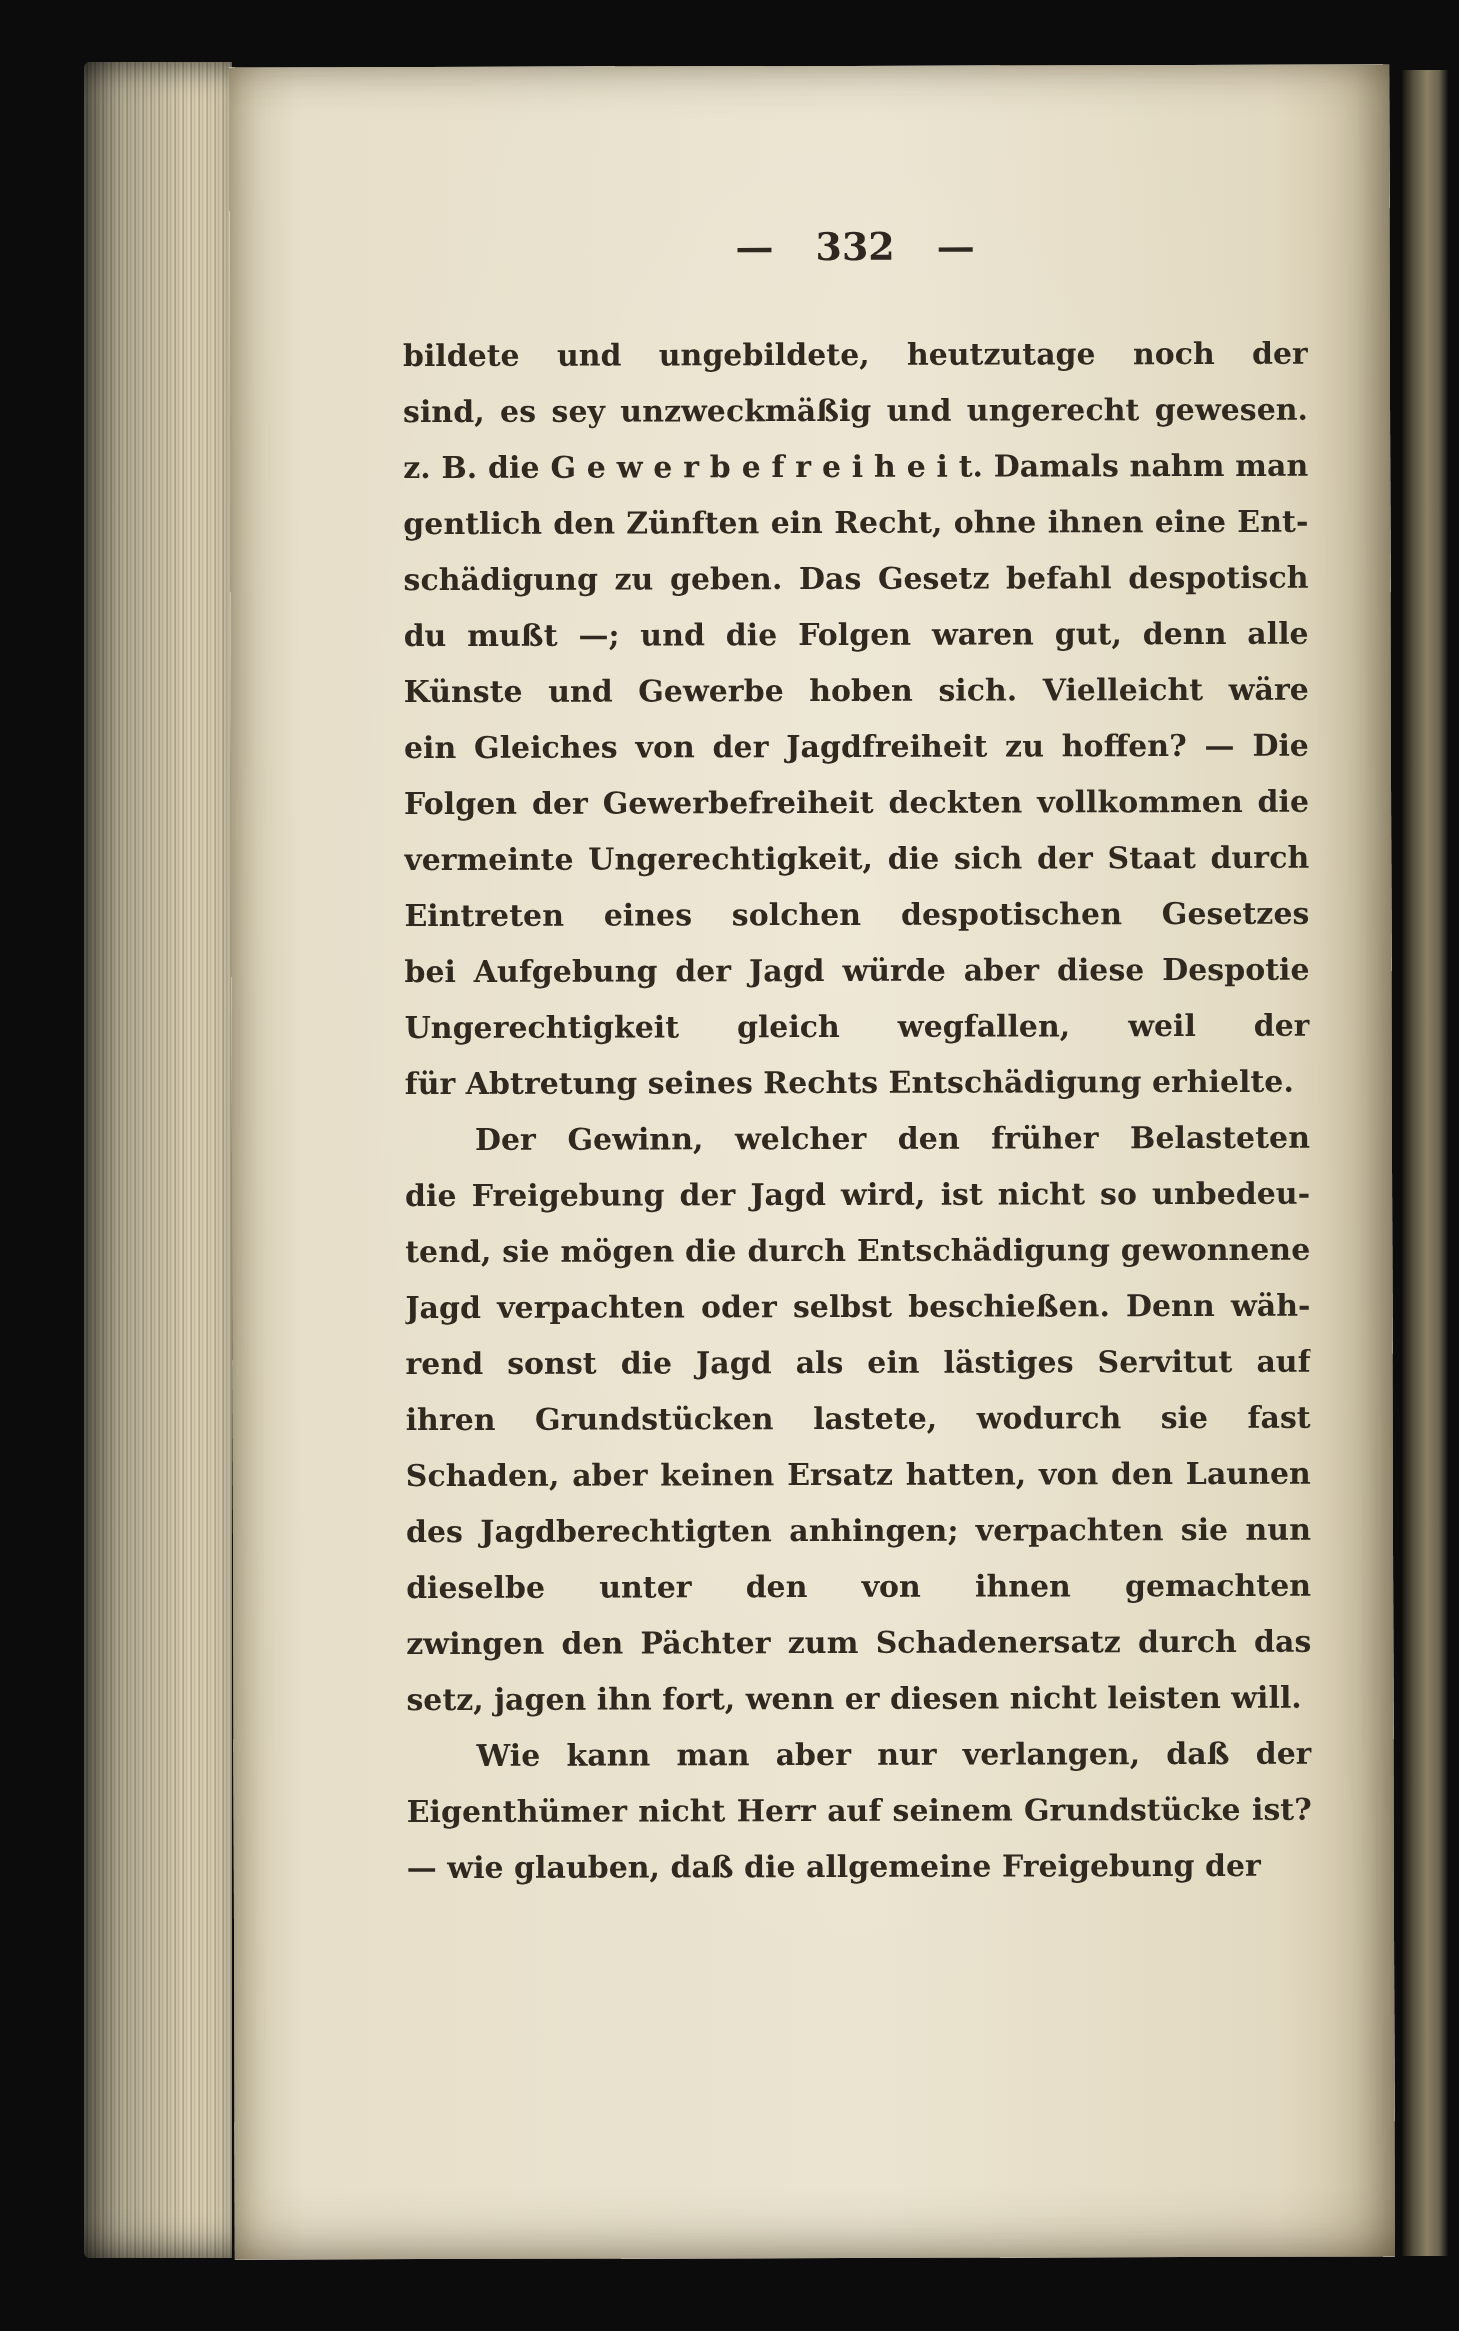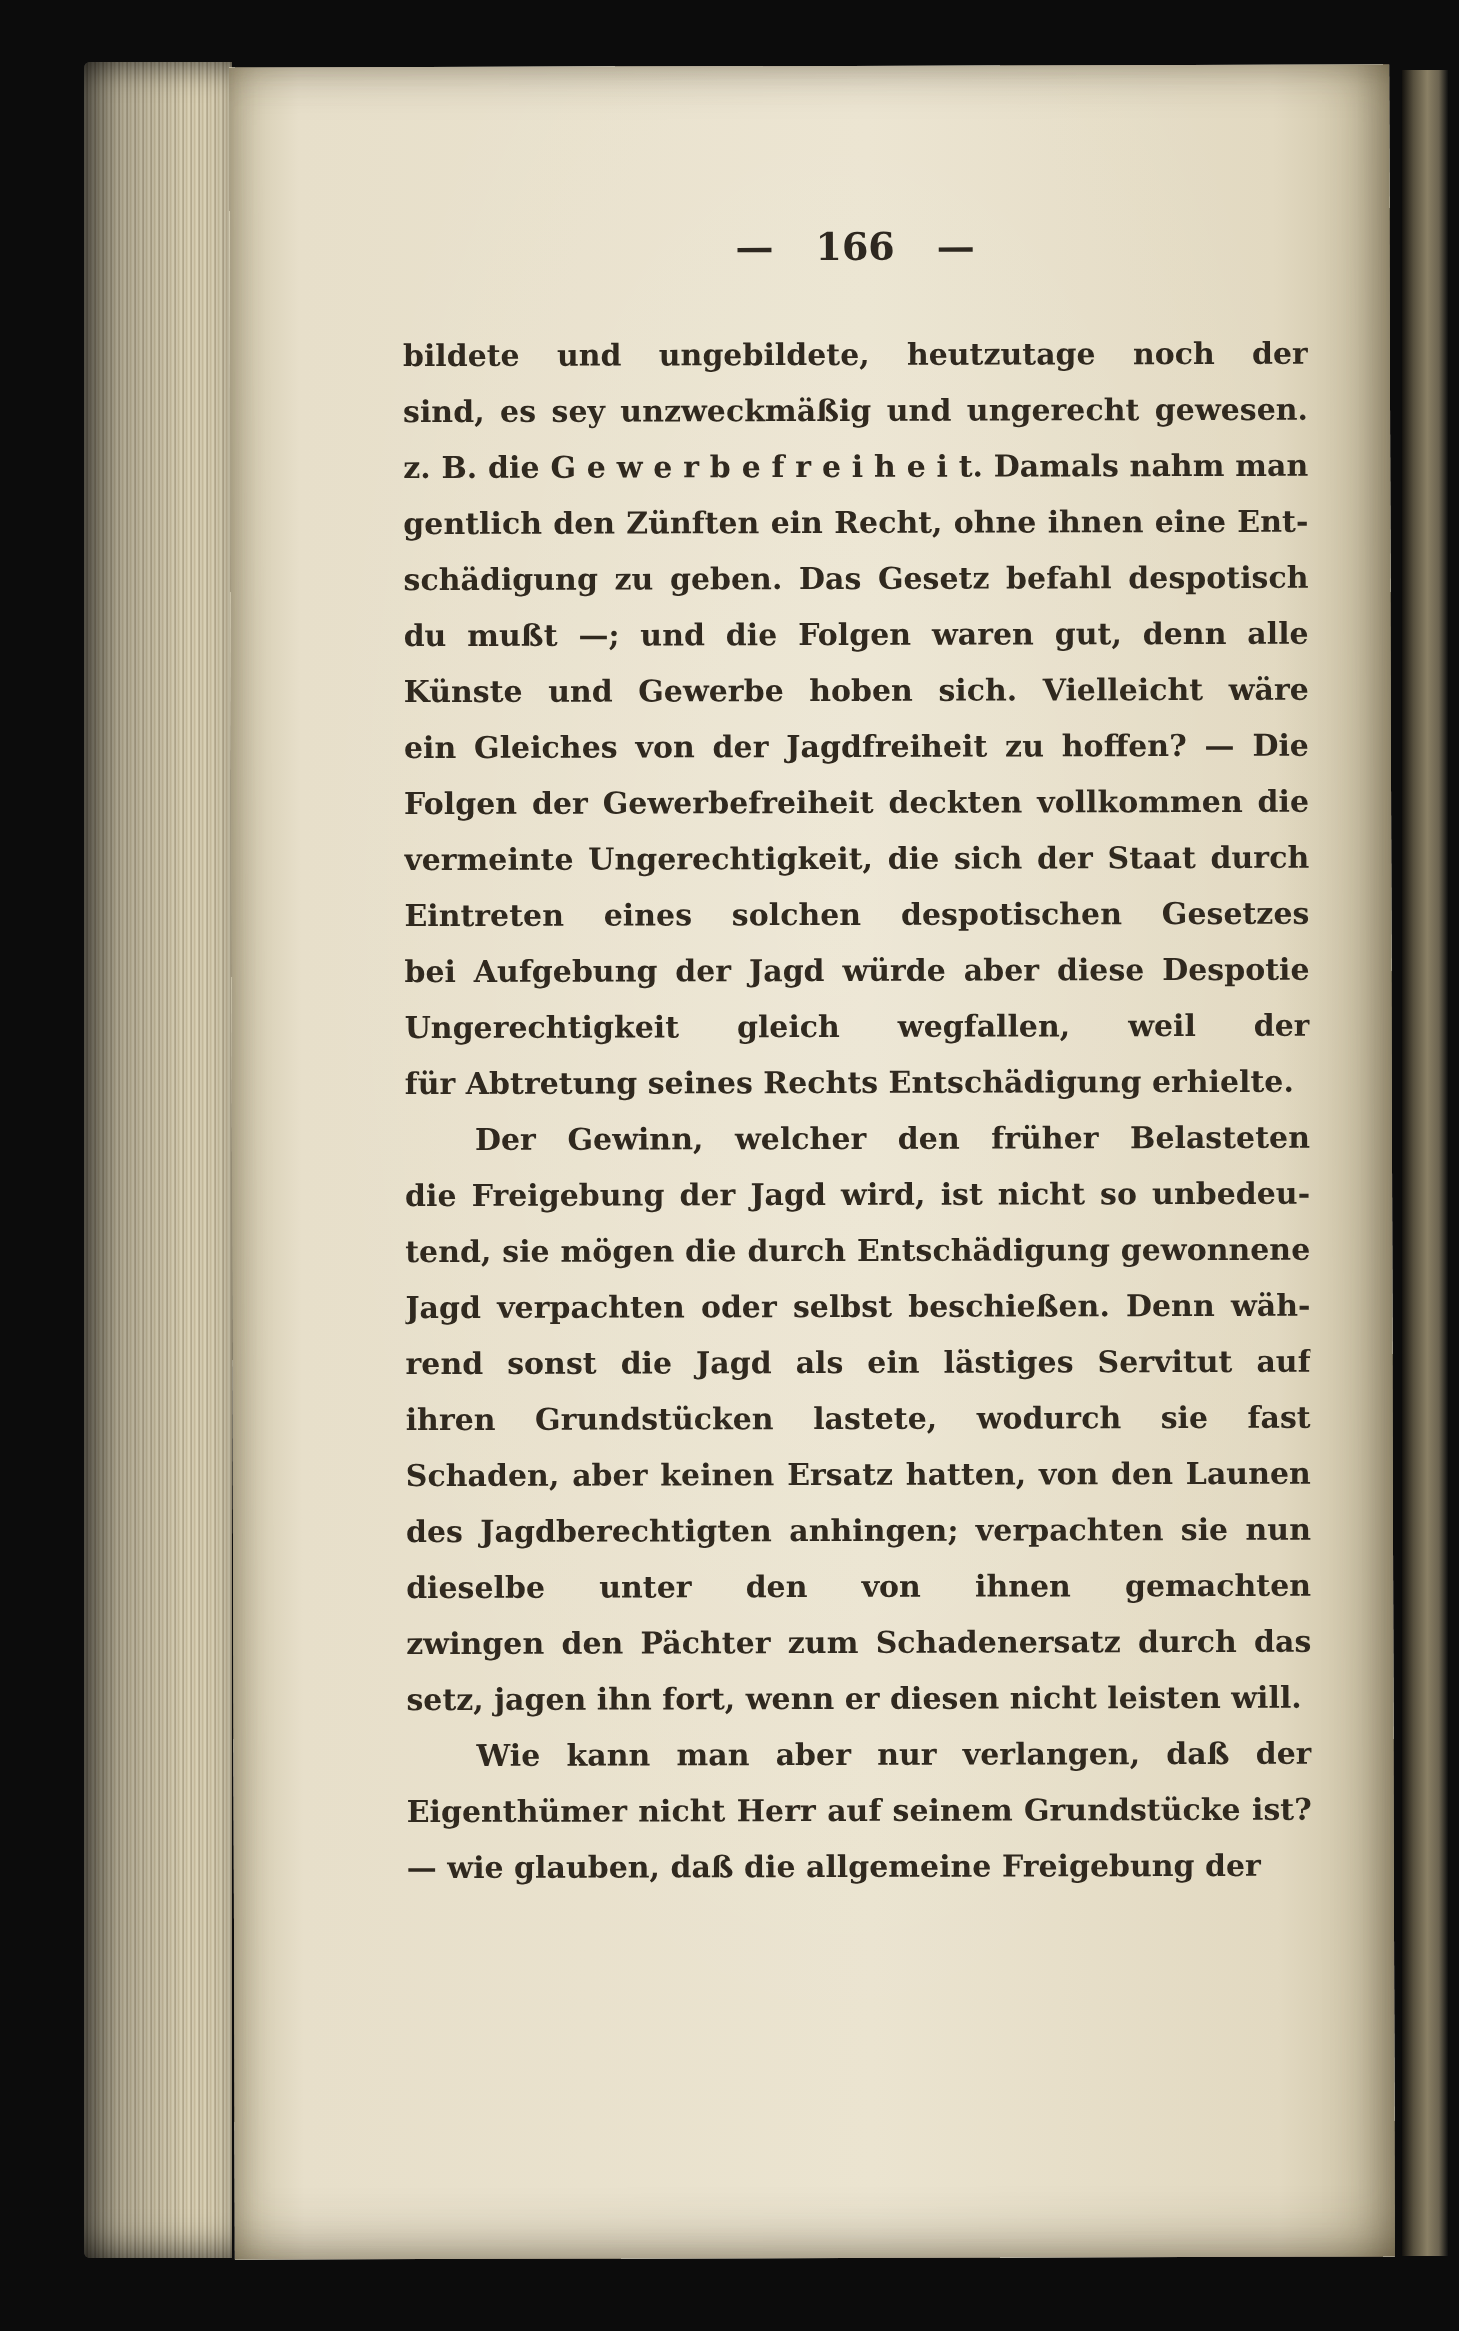--- a/index.html
+++ b/index.html
@@ -83,21 +83,21 @@
 </head>
 <body>
 
 <div class="scene">
   <div class="page-stack"></div>
 
   <div class="page">
     <div class="page-inner">
       <div class="page-number-header">
         <span class="dash">—</span>
-        <span class="num">166</span>
+        <span class="num">332</span>
         <span class="dash">—</span>
       </div>
       <div class="text-block">
           <div class="paragraph">
             <div class="line">bildete und ungebildete, heutzutage noch der Meinung</div>
             <div class="line">sind, es sey unzweckmäßig und ungerecht gewesen.  So</div>
             <div class="line">z. B. die G e w e r b e f r e i h e i t.  Damals nahm man ei-</div>
             <div class="line">gentlich den Zünften ein Recht, ohne ihnen eine Ent-</div>
             <div class="line">schädigung zu geben.  Das Gesetz befahl despotisch —</div>
             <div class="line">du mußt —; und die Folgen waren gut, denn alle</div>

